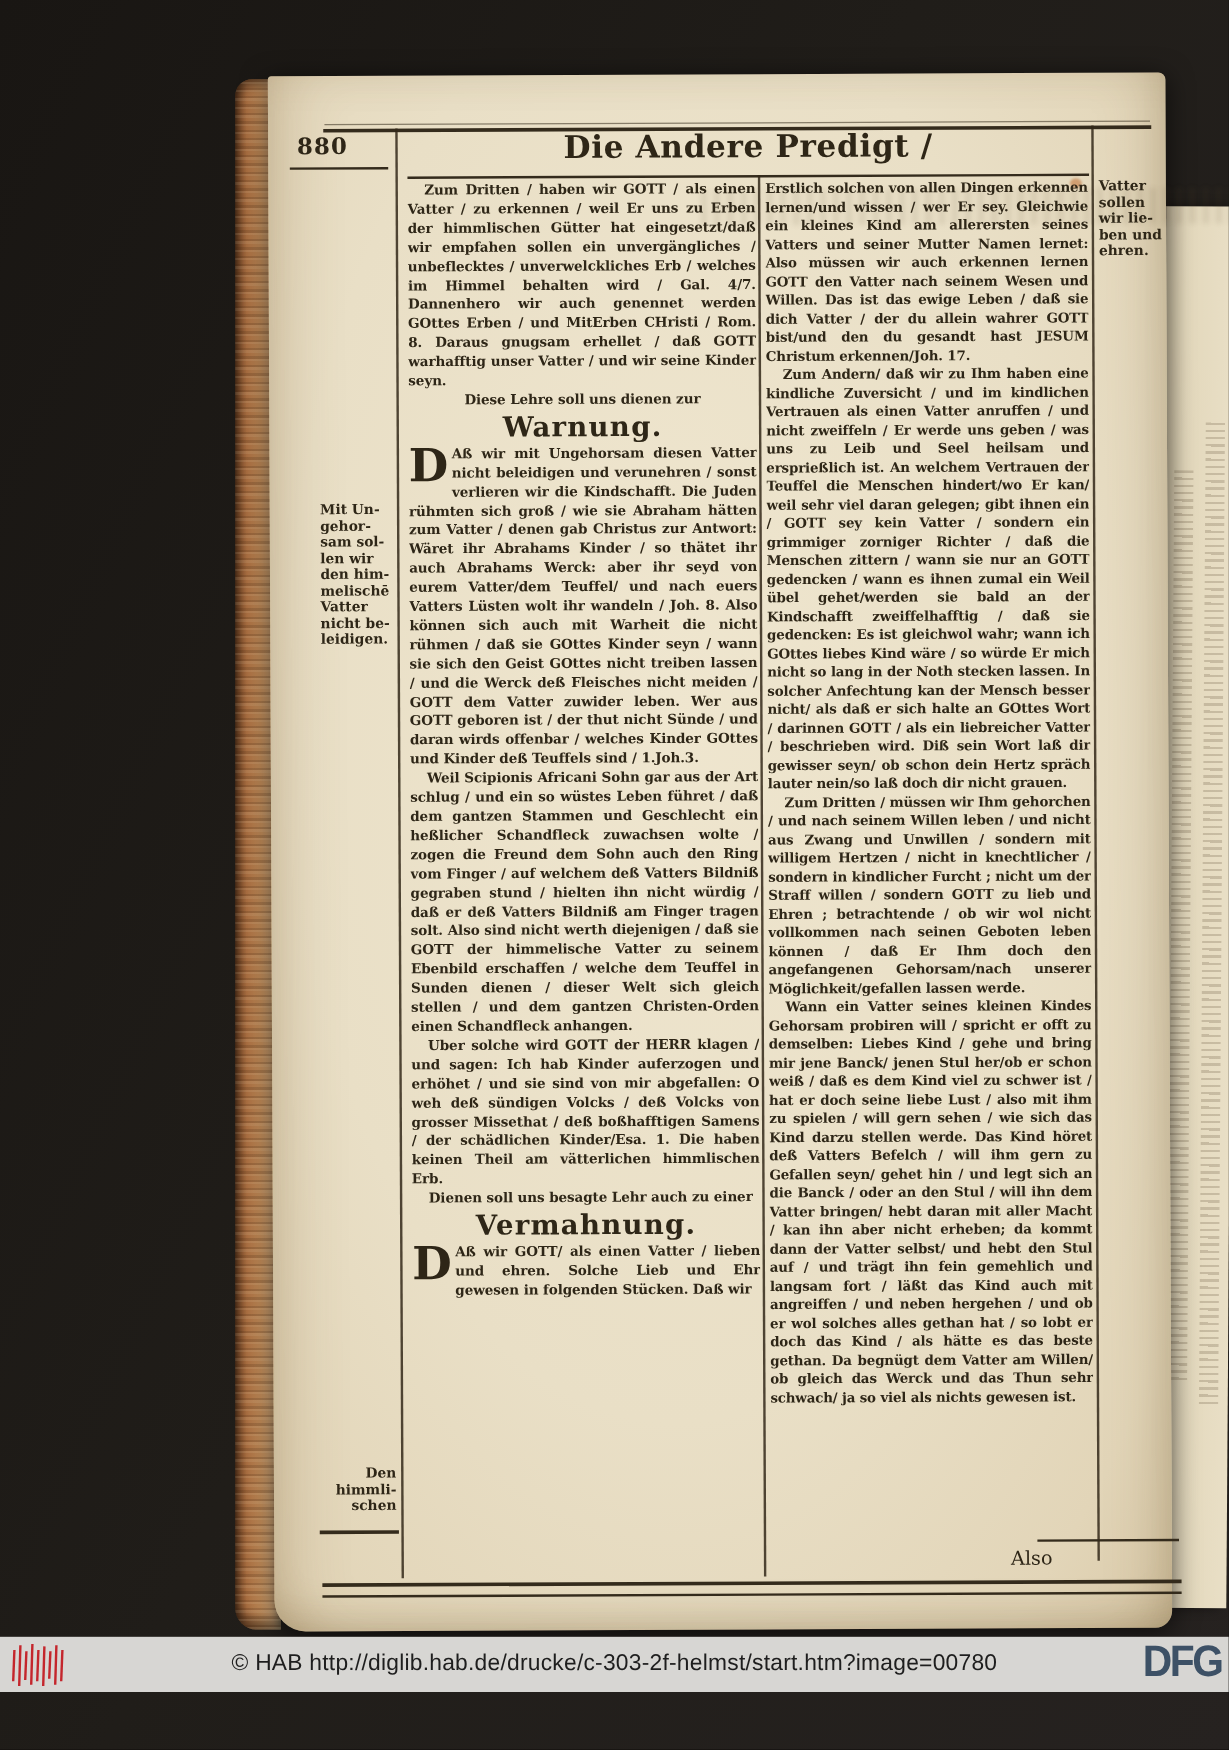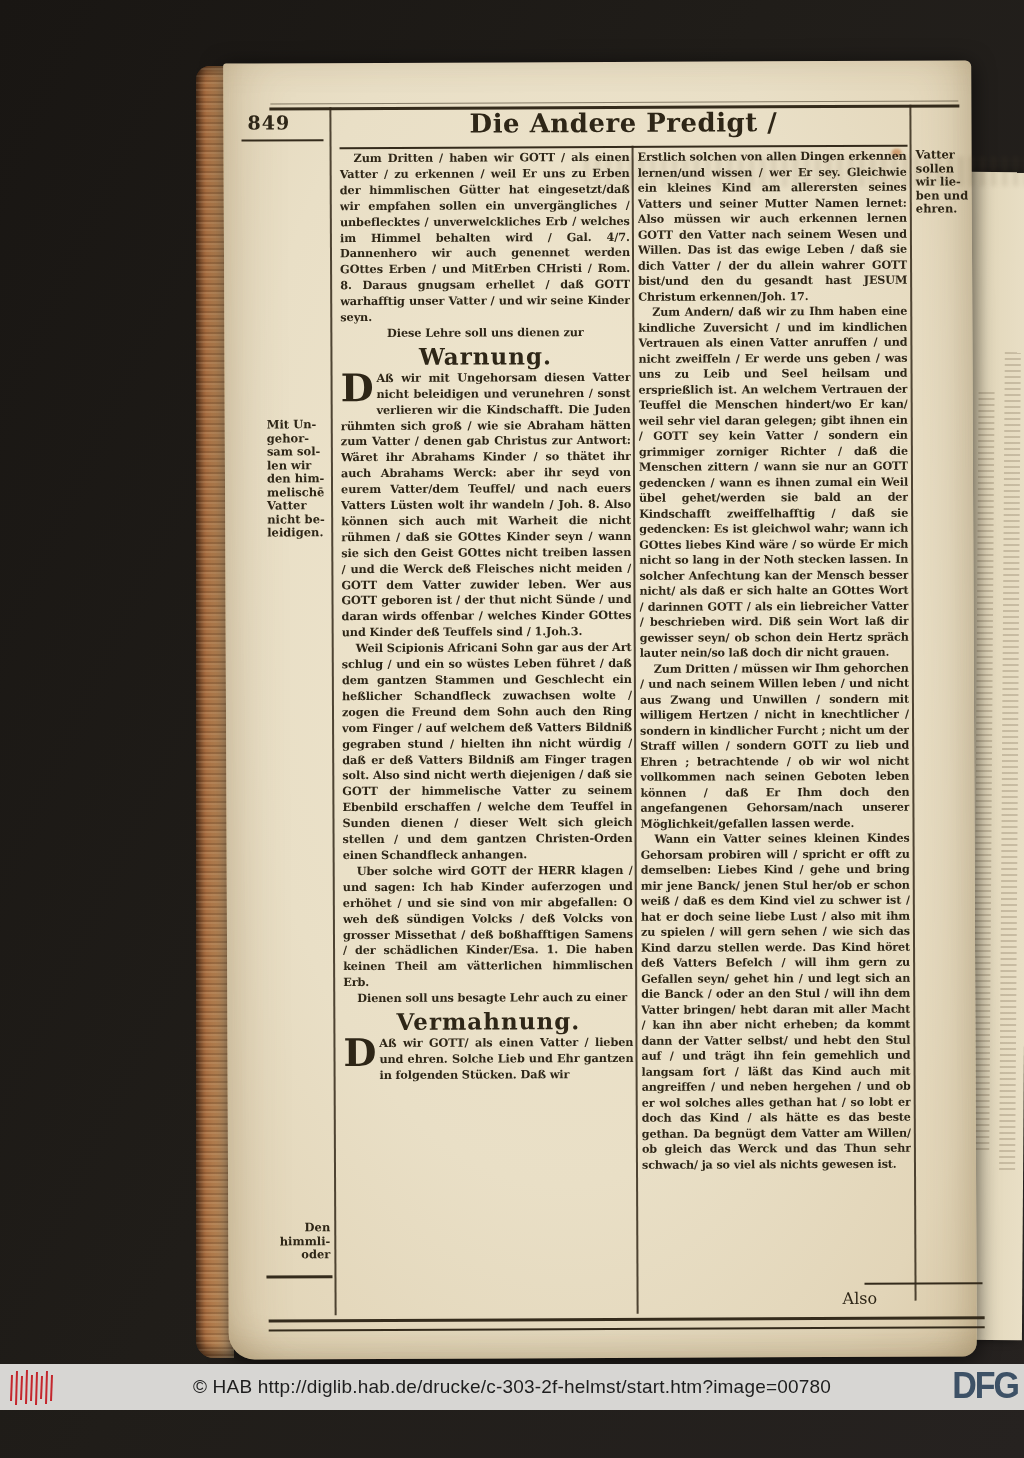--- a/index.html
+++ b/index.html
@@ -94,59 +94,59 @@
   <div class="book-edge"></div>
 
   <div class="next-page">
     <div class="np-col c1"></div>
     <div class="np-col c2"></div>
   </div>
 
   <div class="page">
     <div class="rule top-rule"></div>
     <div class="ghost"></div>
-    <div class="pagenum">849</div>
+    <div class="pagenum">880</div>
     <div class="pagenum-rule"></div>
     <div class="header">Die Andere Predigt /</div>
     <div class="rule header-rule"></div>
 
     <div class="vrule v-left"></div>
     <div class="vrule v-mid"></div>
     <div class="vrule v-right"></div>
 
     <div class="mnote mnote-1">Mit Un-
 gehor-
 sam sol-
 len wir
 den him-
 melischē
 Vatter
 nicht be-
 leidigen.</div>
     <div class="mnote mnote-2">Den
 himmli-
-oder</div>
+schen</div>
     <div class="mnote2-rule"></div>
     <div class="mnote mnote-r">Vatter
 sollen
 wir lie-
 ben und
 ehren.</div>
     <div class="stain"></div>
 
     <div class="col col-left">
       <p>Zum Dritten / haben wir GOTT / als einen Vatter / zu erkennen / weil Er uns zu Erben der himmlischen Gütter hat eingesetzt/daß wir empfahen sollen ein unvergängliches / unbeflecktes / unverwelckliches Erb / welches im Himmel behalten wird / Gal. 4/7. Dannenhero wir auch genennet werden GOttes Erben / und MitErben CHristi / Rom. 8. Daraus gnugsam erhellet / daß GOTT warhafftig unser Vatter / und wir seine Kinder seyn.</p>
       <p class="center">Diese Lehre soll uns dienen zur</p>
       <h2>Warnung.</h2>
       <p class="noindent"><span class="dropcap">D</span><span>Aß wir mit Ungehorsam diesen Vatter nicht beleidigen und verunehren / sonst verlieren wir die Kindschafft. Die Juden rühmten sich groß / wie sie Abraham hätten zum Vatter / denen gab Christus zur Antwort: Wäret ihr Abrahams Kinder / so thätet ihr auch Abrahams Werck: aber ihr seyd von eurem Vatter/dem Teuffel/ und nach euers Vatters Lüsten wolt ihr wandeln / Joh. 8. Also können sich auch mit Warheit die nicht rühmen / daß sie GOttes Kinder seyn / wann sie sich den Geist GOttes nicht treiben lassen / und die Werck deß Fleisches nicht meiden / GOTT dem Vatter zuwider leben. Wer aus GOTT geboren ist / der thut nicht Sünde / und daran wirds offenbar / welches Kinder GOttes und Kinder deß Teuffels sind / 1.Joh.3.</span></p>
       <p>Weil Scipionis Africani Sohn gar aus der Art schlug / und ein so wüstes Leben führet / daß dem gantzen Stammen und Geschlecht ein heßlicher Schandfleck zuwachsen wolte / zogen die Freund dem Sohn auch den Ring vom Finger / auf welchem deß Vatters Bildniß gegraben stund / hielten ihn nicht würdig / daß er deß Vatters Bildniß am Finger tragen solt. Also sind nicht werth diejenigen / daß sie GOTT der himmelische Vatter zu seinem Ebenbild erschaffen / welche dem Teuffel in Sunden dienen / dieser Welt sich gleich stellen / und dem gantzen Christen-Orden einen Schandfleck anhangen.</p>
       <p>Uber solche wird GOTT der HERR klagen / und sagen: Ich hab Kinder auferzogen und erhöhet / und sie sind von mir abgefallen: O weh deß sündigen Volcks / deß Volcks von grosser Missethat / deß boßhafftigen Samens / der schädlichen Kinder/Esa. 1. Die haben keinen Theil am vätterlichen himmlischen Erb.</p>
       <p>Dienen soll uns besagte Lehr auch zu einer</p>
       <h2>Vermahnung.</h2>
-      <p class="noindent"><span class="dropcap">D</span><span>Aß wir GOTT/ als einen Vatter / lieben und ehren. Solche Lieb und Ehr gantzen in folgenden Stücken. Daß wir</span></p>
+      <p class="noindent"><span class="dropcap">D</span><span>Aß wir GOTT/ als einen Vatter / lieben und ehren. Solche Lieb und Ehr gewesen in folgenden Stücken. Daß wir</span></p>
     </div>
 
     <div class="col col-right">
       <p class="noindent">Erstlich solchen von allen Dingen erkennen lernen/und wissen / wer Er sey. Gleichwie ein kleines Kind am allerersten seines Vatters und seiner Mutter Namen lernet: Also müssen wir auch erkennen lernen GOTT den Vatter nach seinem Wesen und Willen. Das ist das ewige Leben / daß sie dich Vatter / der du allein wahrer GOTT bist/und den du gesandt hast JESUM Christum erkennen/Joh. 17.</p>
       <p>Zum Andern/ daß wir zu Ihm haben eine kindliche Zuversicht / und im kindlichen Vertrauen als einen Vatter anruffen / und nicht zweiffeln / Er werde uns geben / was uns zu Leib und Seel heilsam und ersprießlich ist. An welchem Vertrauen der Teuffel die Menschen hindert/wo Er kan/ weil sehr viel daran gelegen; gibt ihnen ein / GOTT sey kein Vatter / sondern ein grimmiger zorniger Richter / daß die Menschen zittern / wann sie nur an GOTT gedencken / wann es ihnen zumal ein Weil übel gehet/werden sie bald an der Kindschafft zweiffelhafftig / daß sie gedencken: Es ist gleichwol wahr; wann ich GOttes liebes Kind wäre / so würde Er mich nicht so lang in der Noth stecken lassen. In solcher Anfechtung kan der Mensch besser nicht/ als daß er sich halte an GOttes Wort / darinnen GOTT / als ein liebreicher Vatter / beschrieben wird. Diß sein Wort laß dir gewisser seyn/ ob schon dein Hertz spräch lauter nein/so laß doch dir nicht grauen.</p>
       <p>Zum Dritten / müssen wir Ihm gehorchen / und nach seinem Willen leben / und nicht aus Zwang und Unwillen / sondern mit willigem Hertzen / nicht in knechtlicher / sondern in kindlicher Furcht ; nicht um der Straff willen / sondern GOTT zu lieb und Ehren ; betrachtende / ob wir wol nicht vollkommen nach seinen Geboten leben können / daß Er Ihm doch den angefangenen Gehorsam/nach unserer Möglichkeit/gefallen lassen werde.</p>
       <p>Wann ein Vatter seines kleinen Kindes Gehorsam probiren will / spricht er offt zu demselben: Liebes Kind / gehe und bring mir jene Banck/ jenen Stul her/ob er schon weiß / daß es dem Kind viel zu schwer ist / hat er doch seine liebe Lust / also mit ihm zu spielen / will gern sehen / wie sich das Kind darzu stellen werde. Das Kind höret deß Vatters Befelch / will ihm gern zu Gefallen seyn/ gehet hin / und legt sich an die Banck / oder an den Stul / will ihn dem Vatter bringen/ hebt daran mit aller Macht / kan ihn aber nicht erheben; da kommt dann der Vatter selbst/ und hebt den Stul auf / und trägt ihn fein gemehlich und langsam fort / läßt das Kind auch mit angreiffen / und neben hergehen / und ob er wol solches alles gethan hat / so lobt er doch das Kind / als hätte es das beste gethan. Da begnügt dem Vatter am Willen/ ob gleich das Werck und das Thun sehr schwach/ ja so viel als nichts gewesen ist.</p>
     </div>
 
     <div class="rule catch-rule"></div>

